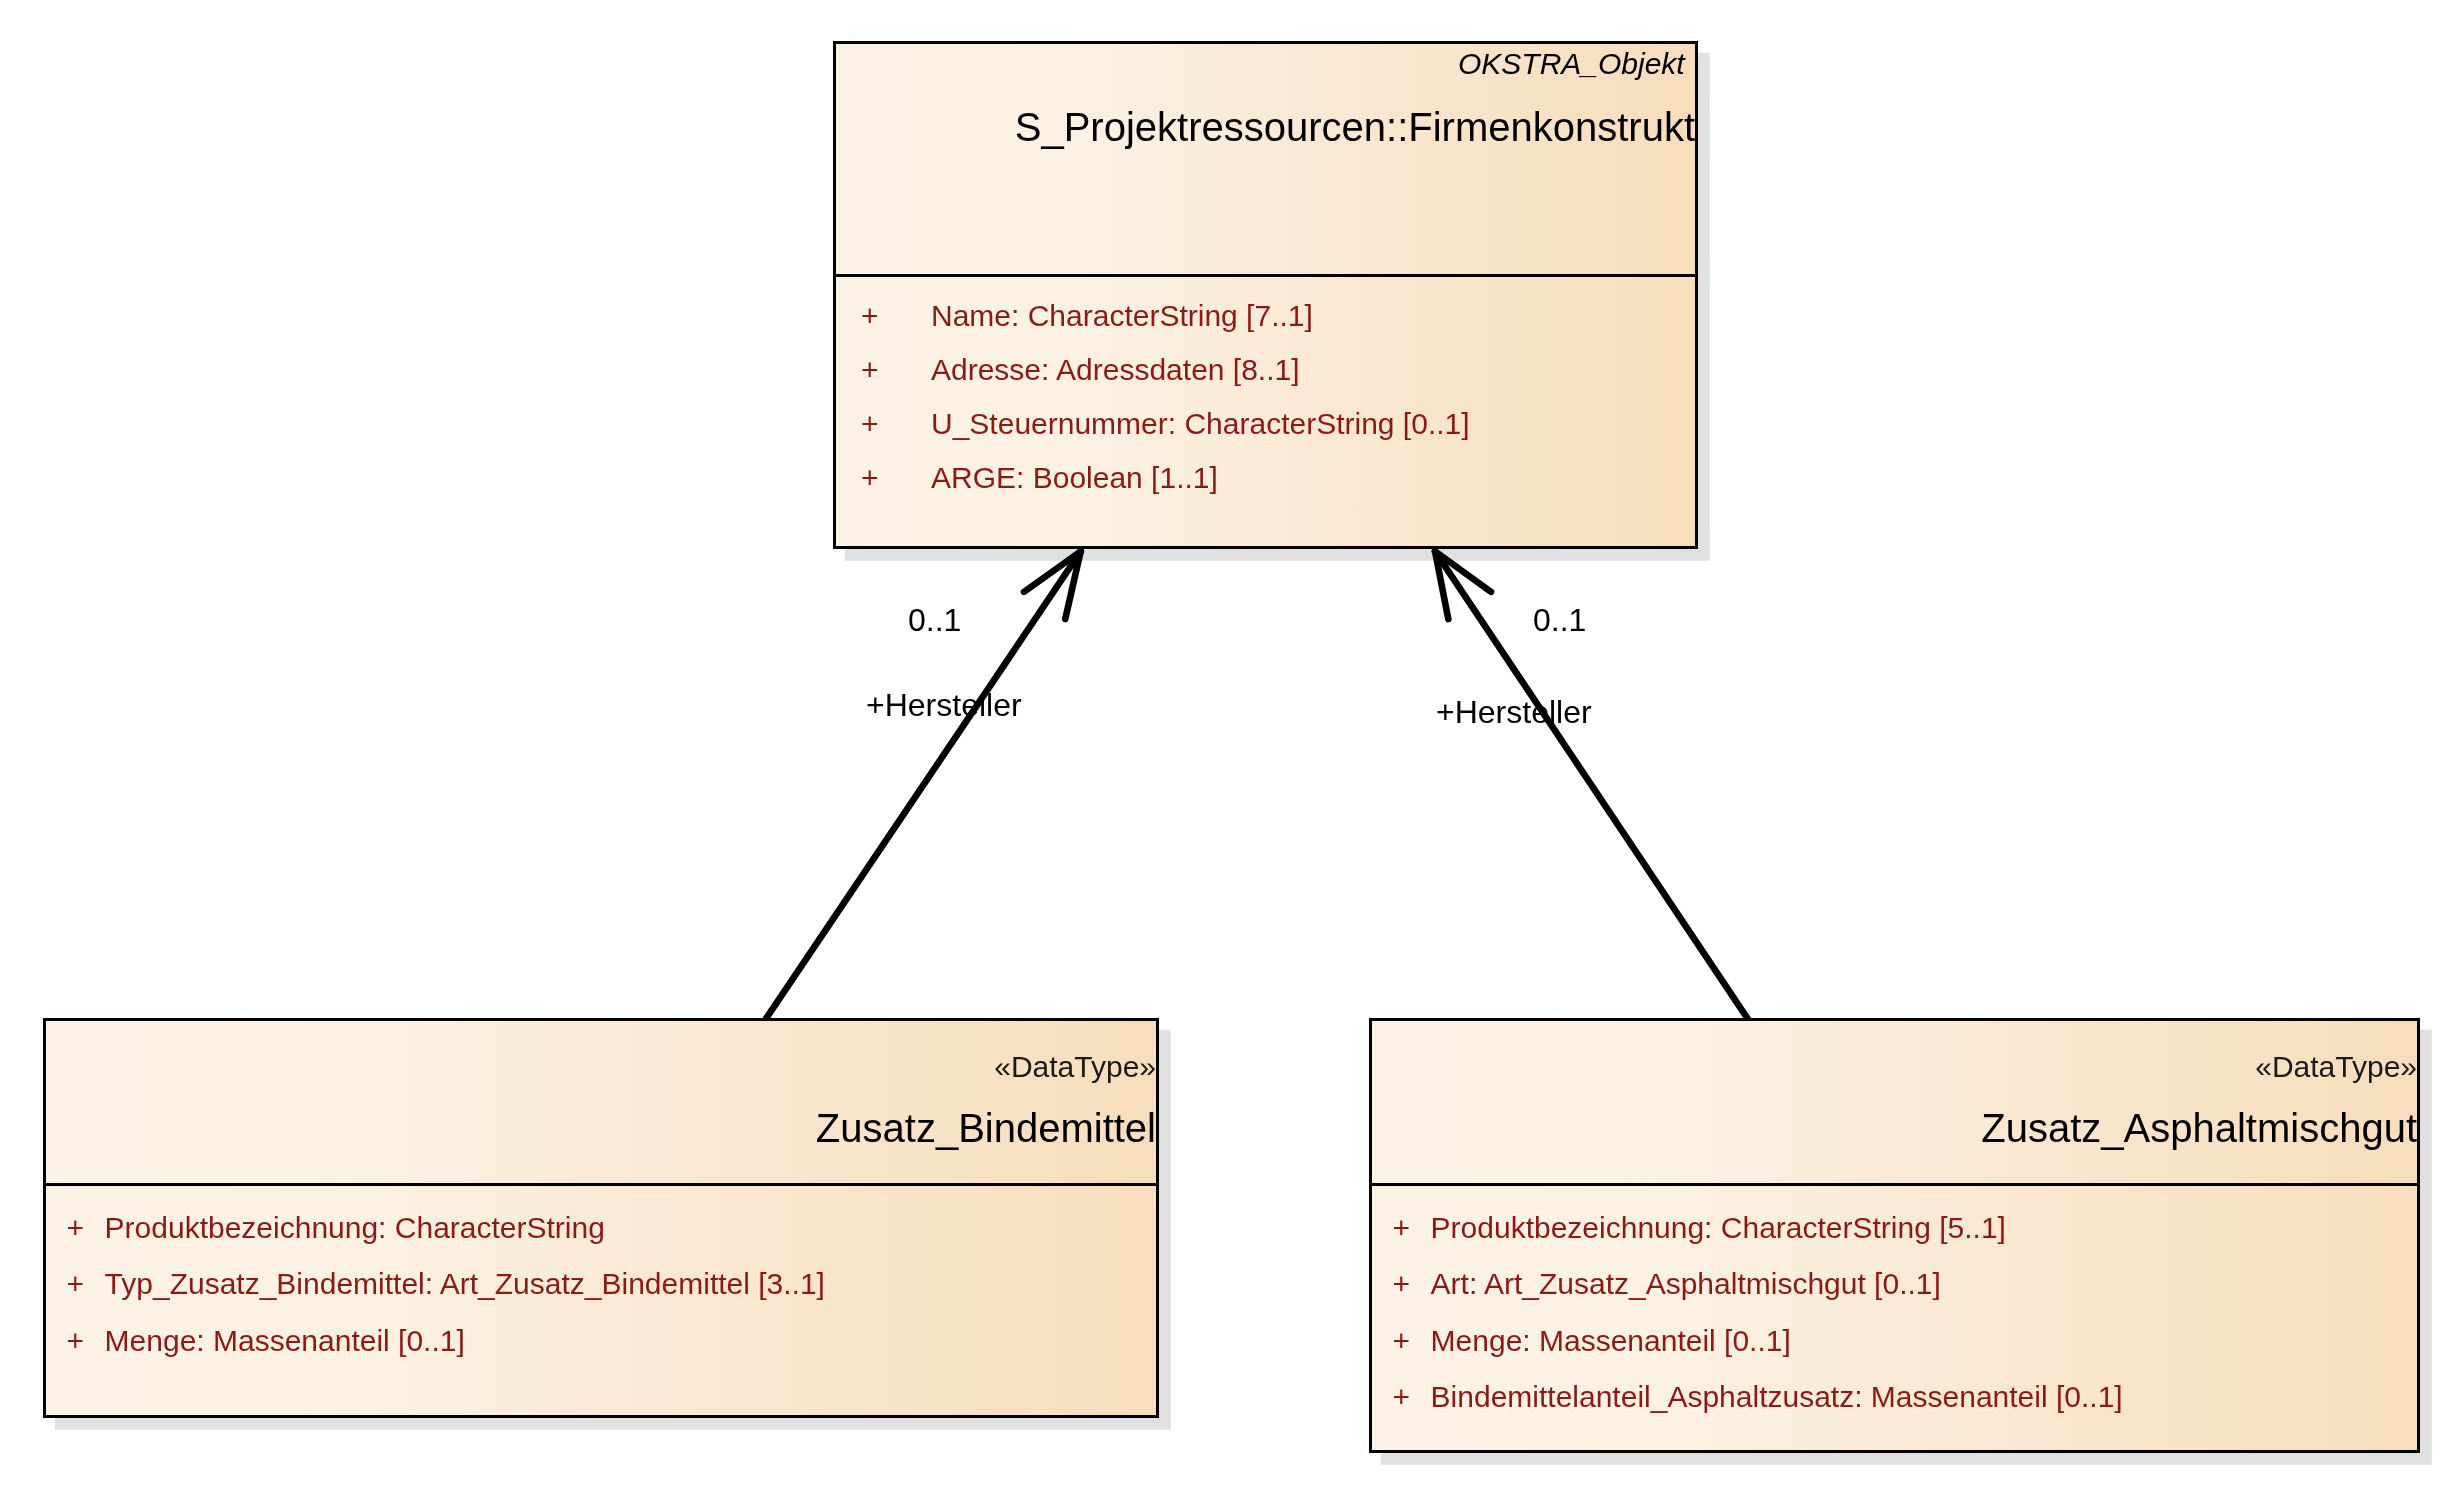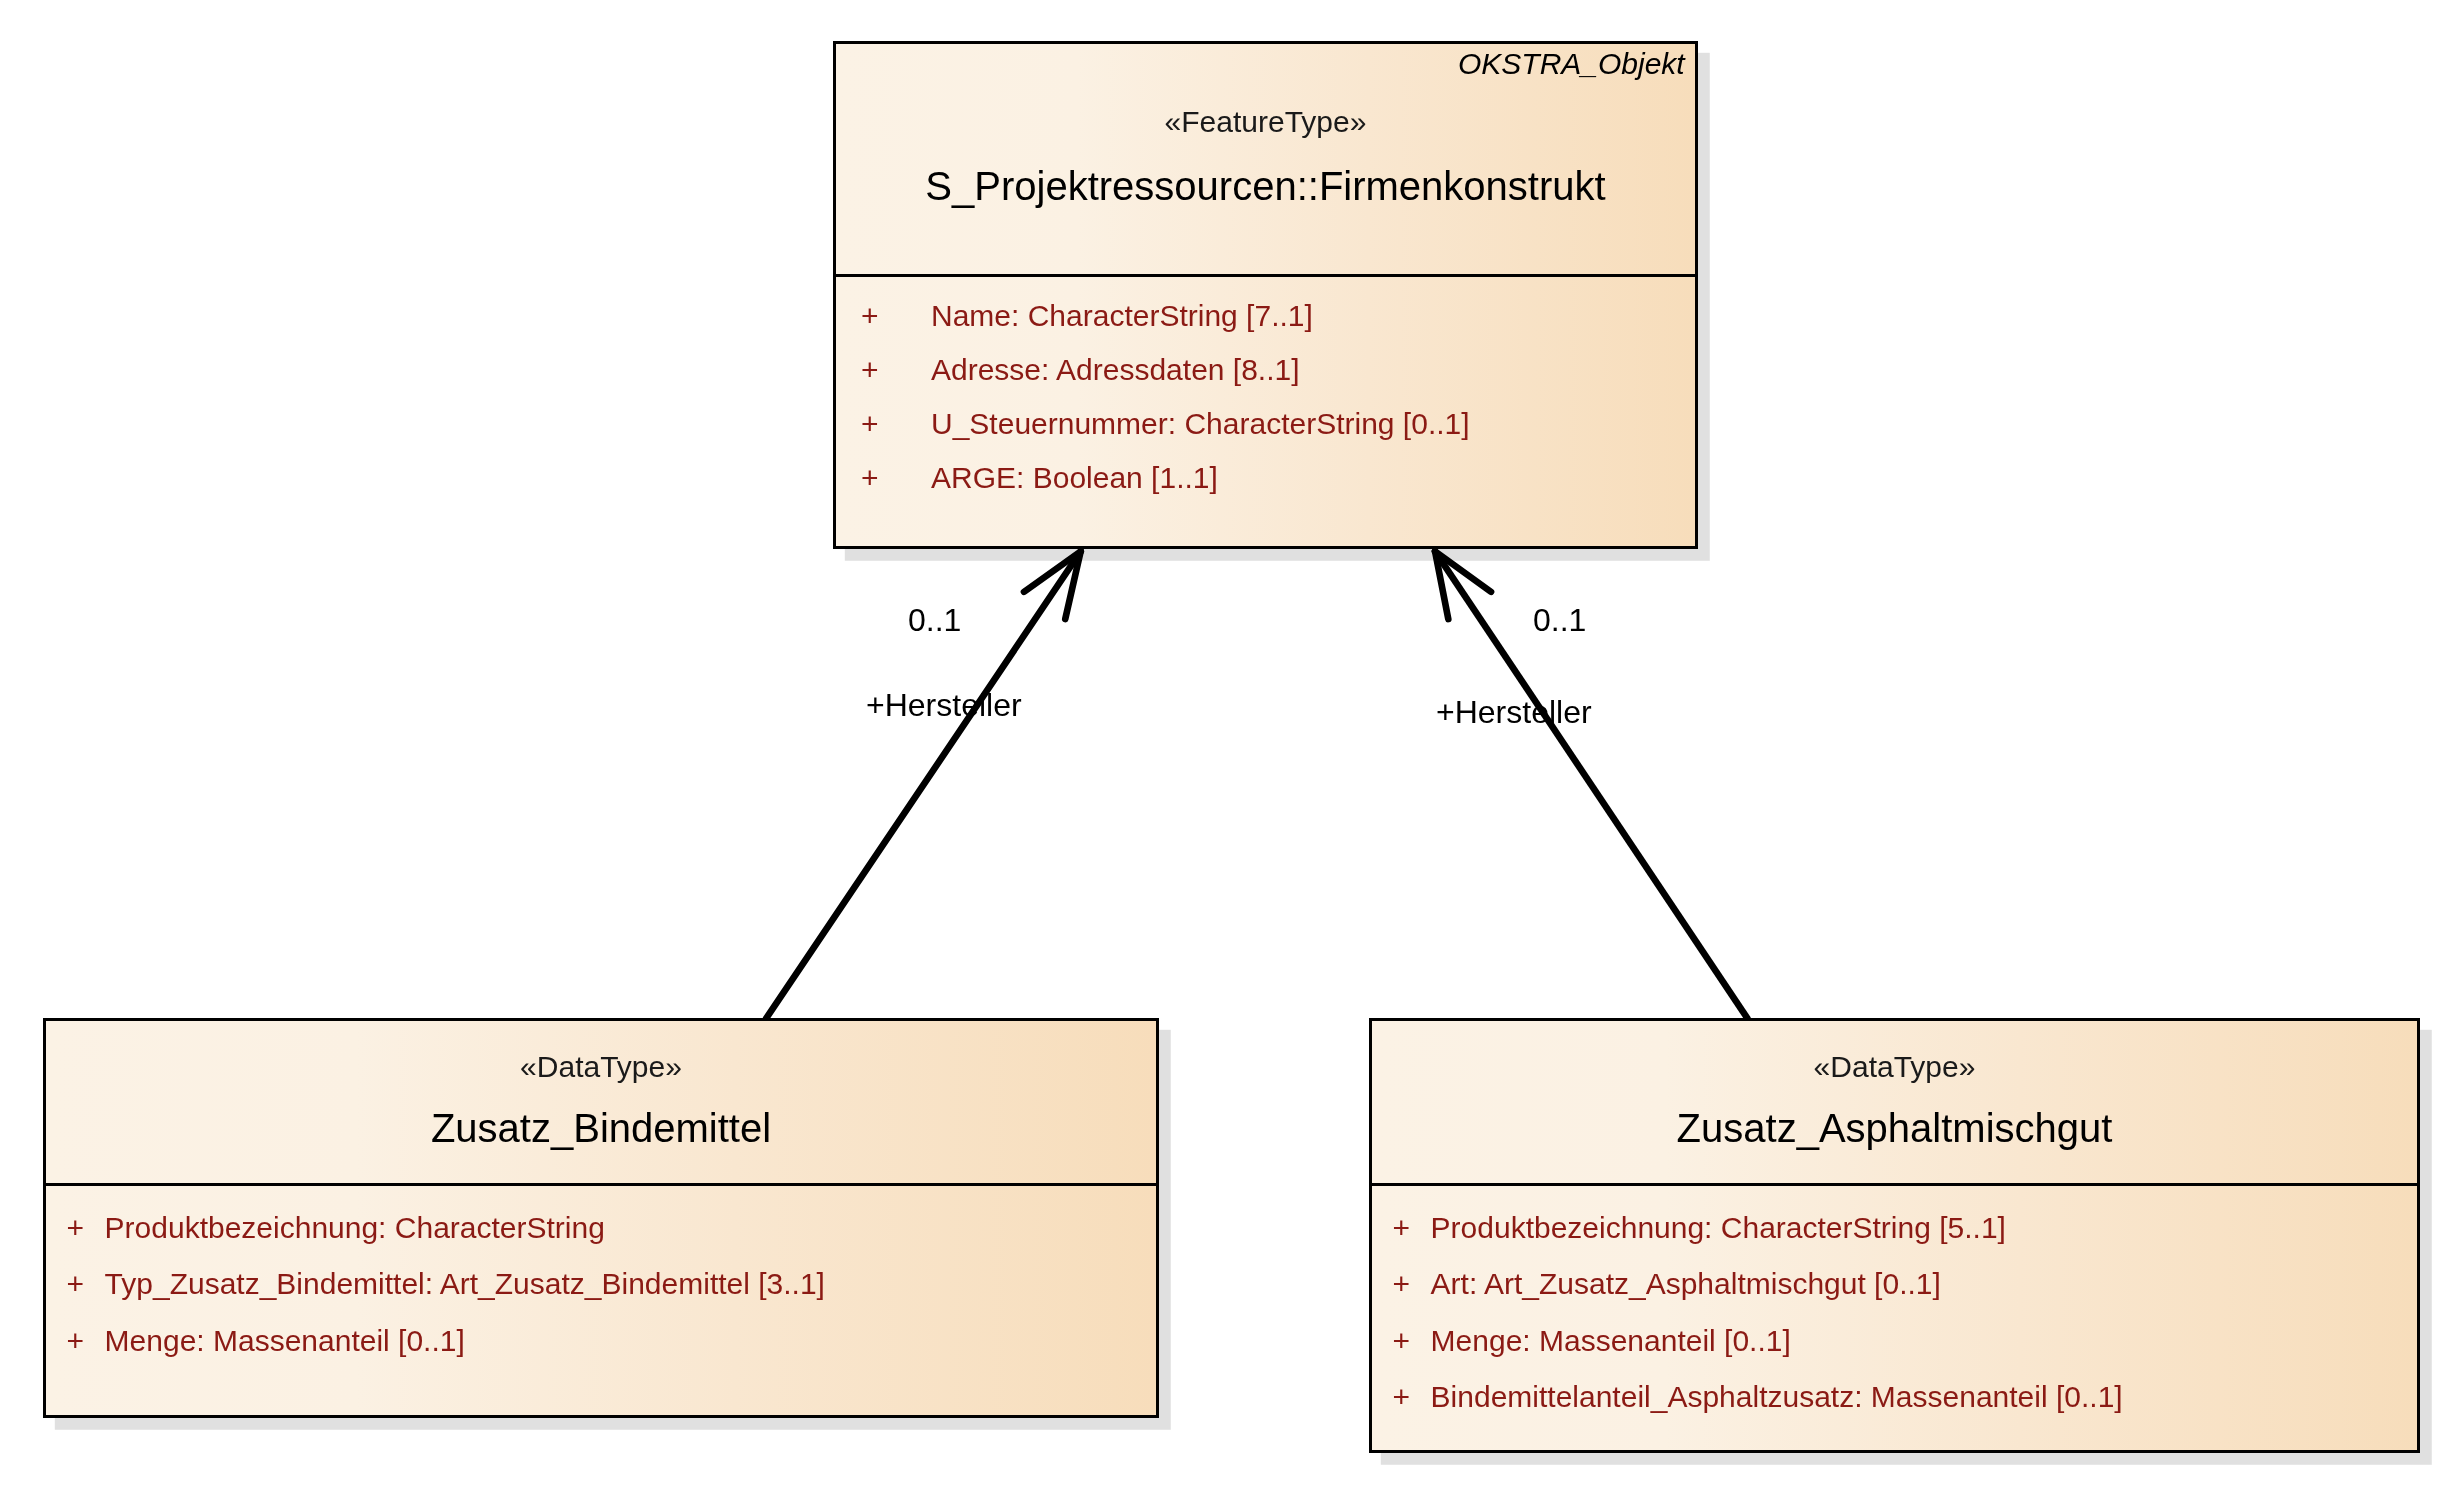--- a/index.html
+++ b/index.html
@@ -37,21 +37,21 @@
     box-sizing: border-box;
     border: 3.7px solid #000000;
     background: linear-gradient(to right, #fbf2e5 0%, #fbf1e3 28%, #f9e7d0 62%, #f7ddbb 100%);
     box-shadow: 11.8px 11.8px 0 0 rgba(0,0,0,0.12);
   }
 
   .box-header {
     position: relative;
     box-sizing: border-box;
     border-bottom: 3.7px solid #000000;
-    text-align: center;
+    text-align: right;
   }
 
   .qualified-name {
     position: absolute;
     right: 10.3px;
     top: 2.9px;
     font-style: italic;
     font-size: 30px;
     color: #000000;
     white-space: nowrap;
@@ -175,21 +175,20 @@
     <g>
       <line x1="2372" y1="1382" x2="1948" y2="748" stroke="#000000" stroke-width="9" stroke-linecap="round"></line>
       <line x1="1948" y1="748" x2="2024" y2="803" stroke="#000000" stroke-width="9" stroke-linecap="round"></line>
       <line x1="1948" y1="748" x2="1966" y2="840" stroke="#000000" stroke-width="9" stroke-linecap="round"></line>
     </g>
   </svg>
 
   <div class="uml-box" id="box-firmenkonstrukt">
     <div class="box-header">
       <span class="qualified-name">OKSTRA_Objekt</span>
-      <span class="stereotype">«FeatureType»</span>
       <span class="class-name">S_Projektressourcen::Firmenkonstrukt</span>
     </div>
     <div class="attr-list">
       <div class="attr-row">
         <span class="attr-vis">+</span>
         <span class="attr-text">Name: CharacterString [7..1]</span>
       </div>
       <div class="attr-row">
         <span class="attr-vis">+</span>
         <span class="attr-text">Adresse: Adressdaten [8..1]</span>

